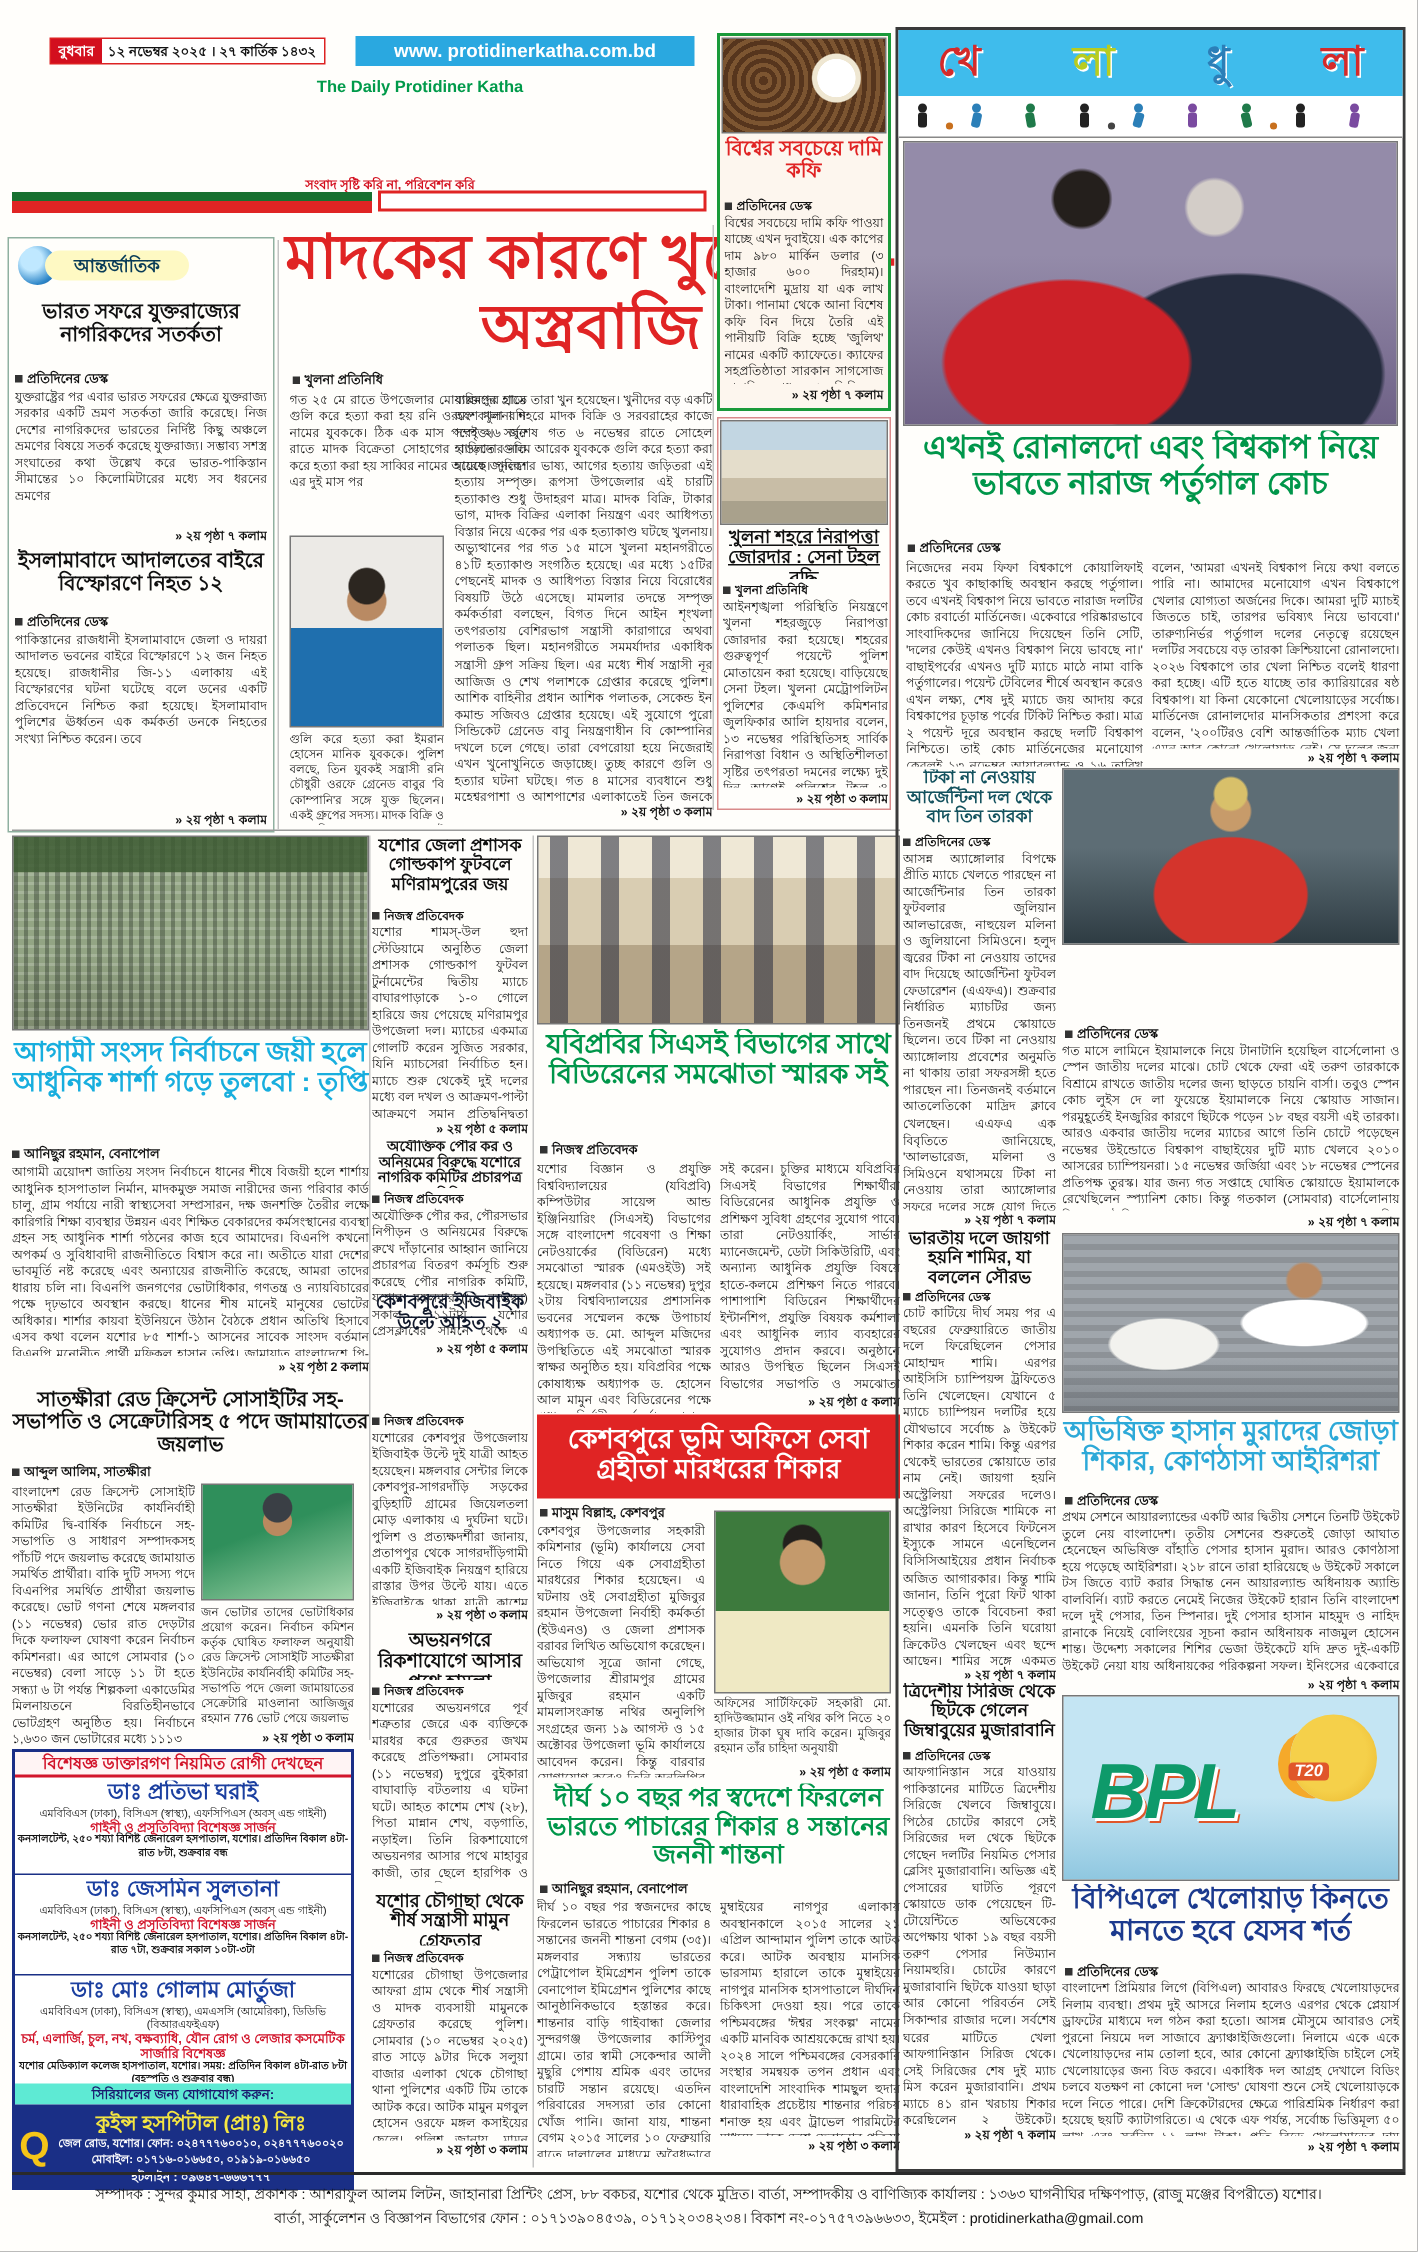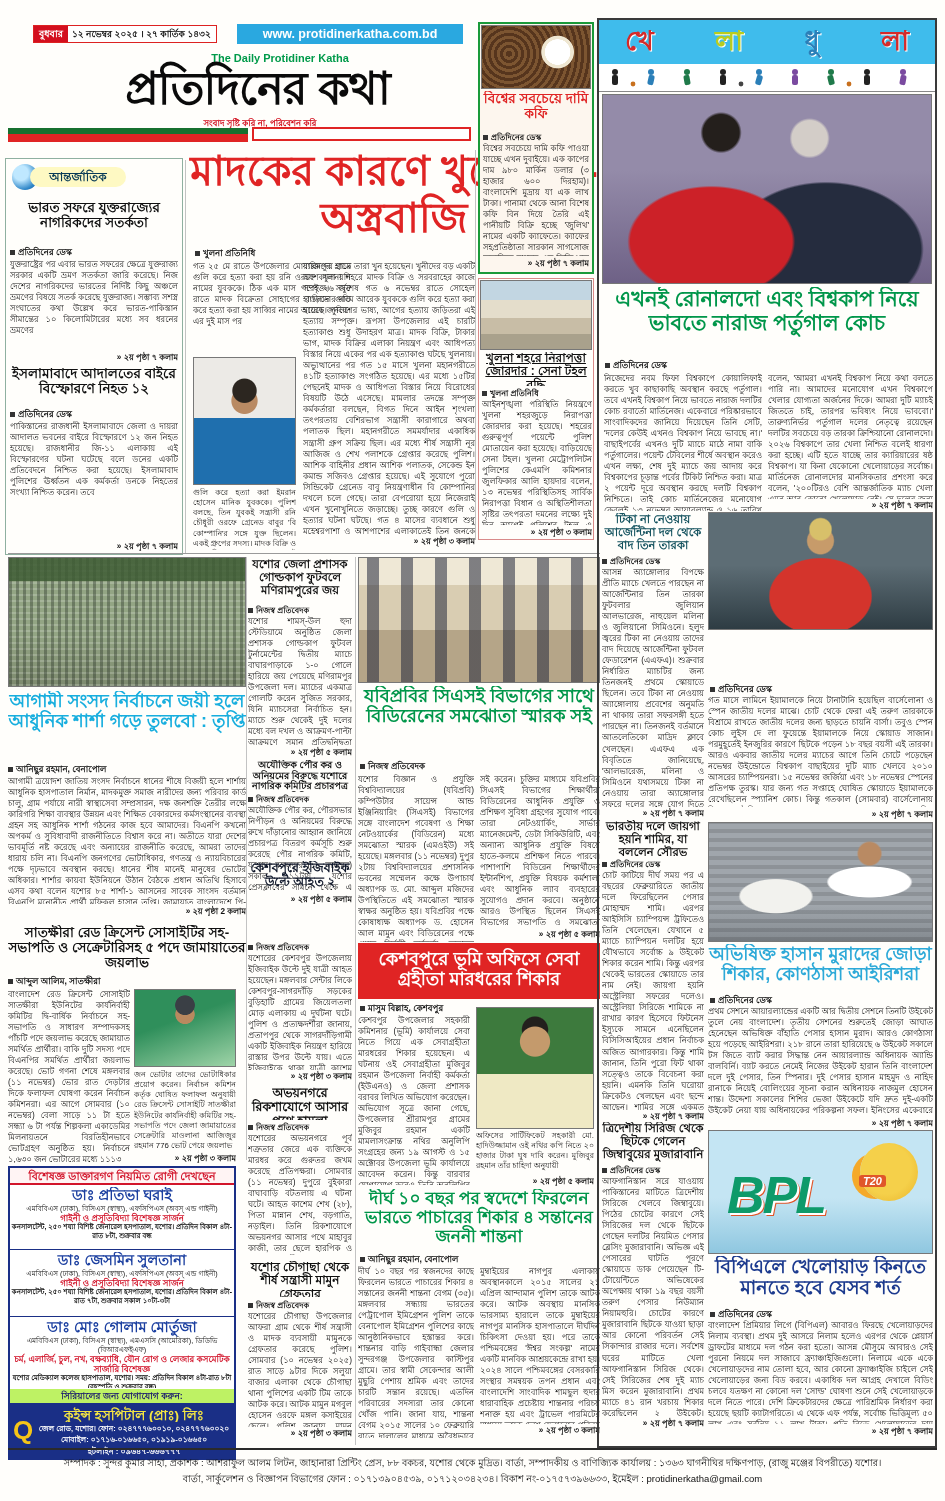--- a/index.html
+++ b/index.html
@@ -74,21 +74,20 @@
 
 <div id="page">
 
   <div class="abs" style="left:33px;top:25px;width:184px;height:18px;border:1px solid #d22;display:flex;align-items:center;background:#fff;">
     <span style="background:#d30f1e;color:#fff;font-weight:bold;font-size:9.5px;padding:1px 5px;height:100%;display:flex;align-items:center;">বুধবার</span>
     <span style="font-size:9px;font-weight:bold;padding-left:4px;">১২ নভেম্বর ২০২৫ । ২৭ কার্তিক ১৪৩২</span>
   </div>
   <div class="abs ctr" style="left:237px;top:24px;width:226px;height:20px;background:#2aa8e0;color:#fff;font-weight:bold;font-size:12.5px;line-height:20px;">www. protidinerkatha.com.bd</div>
 
   <div class="abs ctr" style="left:150px;top:52px;width:260px;height:13px;color:#009a4a;font-weight:bold;font-size:11px;">The Daily Protidiner Katha</div>
-  <div class="abs ctr" style="left:55px;top:60px;width:405px;height:58px;font-weight:900;font-size:45px;letter-spacing:-1px;color:#0a0a0a;line-height:58px;">প্রতিদিনের কথা</div>
   <div class="abs ctr" style="left:150px;top:117px;width:220px;height:12px;color:#d30f1e;font-size:8.5px;font-weight:bold;">সংবাদ সৃষ্টি করি না, পরিবেশন করি</div>
 
   <div class="abs" style="left:8px;top:128px;width:240px;height:6px;background:#17702f;"></div>
   <div class="abs" style="left:8px;top:134px;width:240px;height:8px;background:#e02424;"></div>
   <div class="abs" style="left:252px;top:127px;width:219px;height:14px;border:2px solid #e02424;background:#fff;"></div>
 
   <div class="abs" style="left:5px;top:158px;width:178px;height:397px;border:1px solid #8fb0a0;"></div>
   <div class="abs" style="left:12px;top:164px;width:26px;height:26px;border-radius:50%;background:radial-gradient(circle at 35% 35%, #bfe8ff 0 30%, #2e86c8 70%, #16508a 100%);"></div>
   <div class="abs ctr" style="left:30px;top:167px;width:96px;height:20px;background:#fef9c3;border-radius:10px;font-weight:bold;font-size:12px;line-height:20px;color:#083b57;">আন্তর্জাতিক</div>
   <div class="abs headline" style="left:10px;top:200px;width:168px;height:44px;font-size:13.5px;color:#101010;">ভারত সফরে যুক্তরাজ্যের নাগরিকদের সতর্কতা</div>
@@ -149,21 +148,21 @@
     <div class="dr-quals">এমবিবিএস (ঢাকা), বিসিএস (স্বাস্থ্য), এফসিপিএস (অবস্ এন্ড গাইনী)</div>
     <div class="dr-spec">গাইনী ও প্রসূতিবিদ্যা বিশেষজ্ঞ সার্জন</div>
     <div class="dr-det">কনসালটেন্ট, ২৫০ শয্যা বিশিষ্ট জেনারেল হসপাতাল, যশোর। প্রতিদিন বিকাল ৪টা-রাত ৭টা, শুক্রবার সকাল ১০টা-৩টা</div>
   </div>
   <div class="abs ctr" style="left:10px;top:1319px;width:224px;height:69px;">
     <div class="dr-name">ডাঃ মোঃ গোলাম মোর্তুজা</div>
     <div class="dr-quals">এমবিবিএস (ঢাকা), বিসিএস (স্বাস্থ্য), এমএসসি (আমেরিকা), ডিডিভি (বিআরএফইএফ)</div>
     <div class="dr-spec">চর্ম, এলার্জি, চুল, নখ, বক্ষব্যাধি, যৌন রোগ ও লেজার কসমেটিক সার্জারি বিশেষজ্ঞ</div>
     <div class="dr-det">যশোর মেডিক্যাল কলেজ হাসপাতাল, যশোর। সময়: প্রতিদিন বিকাল ৪টা-রাত ৮টা (বৃহস্পতি ও শুক্রবার বন্ধ)</div>
   </div>
-  <div class="abs ctr" style="left:10px;top:1389px;width:224px;height:14px;background:#bef264;color:#1a1a6e;font-weight:bold;font-size:9px;line-height:14px;">সিরিয়ালের জন্য যোগাযোগ করুন:</div>
+  <div class="abs ctr" style="left:10px;top:1389px;width:224px;height:14px;background:#5eead4;color:#1a1a6e;font-weight:bold;font-size:9px;line-height:14px;">সিরিয়ালের জন্য যোগাযোগ করুন:</div>
   <div class="abs" style="left:10px;top:1403px;width:224px;height:55px;background:#1a2f86;color:#fff;">
     <div class="abs ctr" style="left:0;top:2px;width:26px;height:50px;color:#f5c518;font-weight:900;font-size:26px;line-height:50px;">Q</div>
     <div class="abs ctr" style="left:26px;top:2px;width:196px;height:17px;color:#f5e642;font-weight:bold;font-size:13.5px;">কুইন্স হসপিটাল (প্রাঃ) লিঃ</div>
     <div class="abs ctr" style="left:26px;top:20px;width:196px;height:11px;font-size:7.5px;font-weight:bold;">জেল রোড, যশোর। ফোন: ০২৪৭৭৭৬০০১০, ০২৪৭৭৭৬০০২০</div>
     <div class="abs ctr" style="left:26px;top:31px;width:196px;height:11px;font-size:7.5px;font-weight:bold;">মোবাইল: ০১৭১৬-০১৬৬৫০, ০১৯১৯-০১৬৬৫০</div>
     <div class="abs ctr" style="left:26px;top:42px;width:196px;height:11px;font-size:8px;font-weight:bold;color:#fff;">হটলাইন : ০৯৬৪৭-৬৬৬৭৭৭</div>
   </div>
 
   <div class="abs headline" style="left:248px;top:558px;width:104px;height:44px;font-size:11.5px;color:#101010;">যশোর জেলা প্রশাসক গোল্ডকাপ ফুটবলে মণিরামপুরের জয়</div>
   <div class="abs byline" style="left:248px;top:604px;width:104px;height:11px;font-size:8px;"><span class="bull"></span><span>নিজস্ব প্রতিবেদক</span></div>

